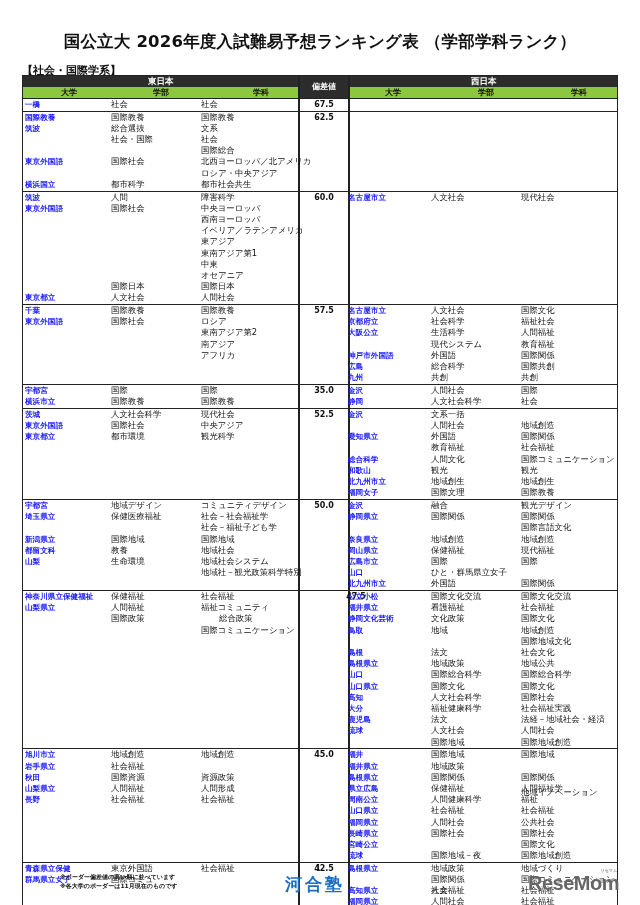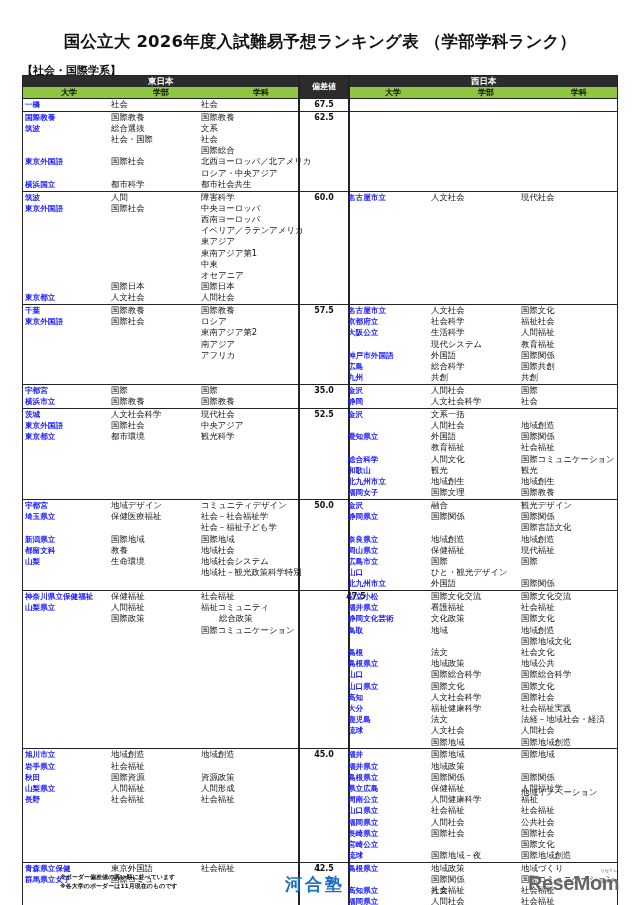--- a/index.html
+++ b/index.html
@@ -237,21 +237,21 @@
         <div class="cell u" style="top: 33.6px; left: 325px;">奈良県立</div>
         <div class="cell" style="top: 33.6px; left: 408px;">地域創造</div>
         <div class="cell" style="top: 33.6px; left: 498px;">地域創造</div>
         <div class="cell u" style="top: 44.8px; left: 325px;">岡山県立</div>
         <div class="cell" style="top: 44.8px; left: 408px;">保健福祉</div>
         <div class="cell" style="top: 44.8px; left: 498px;">現代福祉</div>
         <div class="cell u" style="top: 56px; left: 325px;">広島市立</div>
         <div class="cell" style="top: 56px; left: 408px;">国際</div>
         <div class="cell" style="top: 56px; left: 498px;">国際</div>
         <div class="cell u" style="top: 67.2px; left: 325px;">山口</div>
-        <div class="cell" style="top: 67.2px; left: 408px;">ひと・観光デザイン</div>
+        <div class="cell" style="top: 67.2px; left: 408px;">ひと・群馬県立女子</div>
         <div class="cell" style="top: 67.2px; left: 498px;"></div>
         <div class="cell u" style="top: 78.4px; left: 325px;">北九州市立</div>
         <div class="cell" style="top: 78.4px; left: 408px;">外国語</div>
         <div class="cell" style="top: 78.4px; left: 498px;">国際関係</div>
       </div>
       <div class="band" style="top: 514.1px; height: 157.8px;">
         <div class="cell score" style="top: 0px; margin-left: 32px;">47.5</div>
         <div class="cell u" style="top: 0px; left: 2px;">神奈川県立保健福祉</div>
         <div class="cell" style="top: 0px; left: 88px;">保健福祉</div>
         <div class="cell" style="top: 0px; left: 178px;">社会福祉</div>

